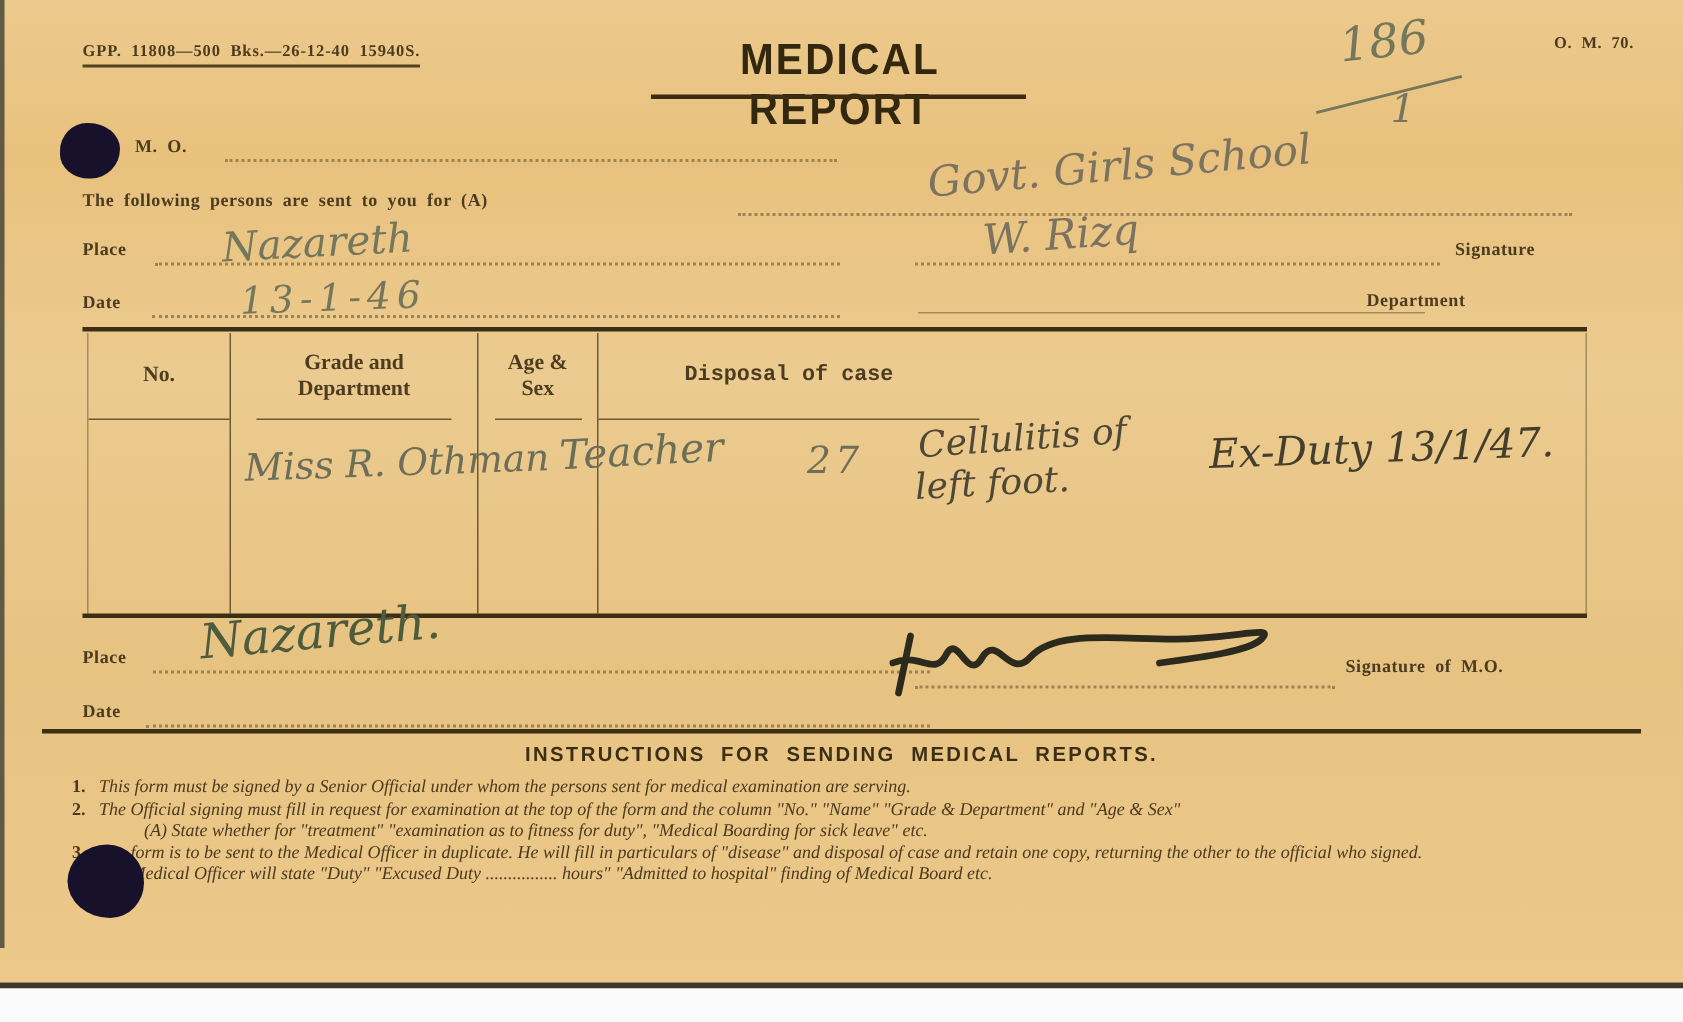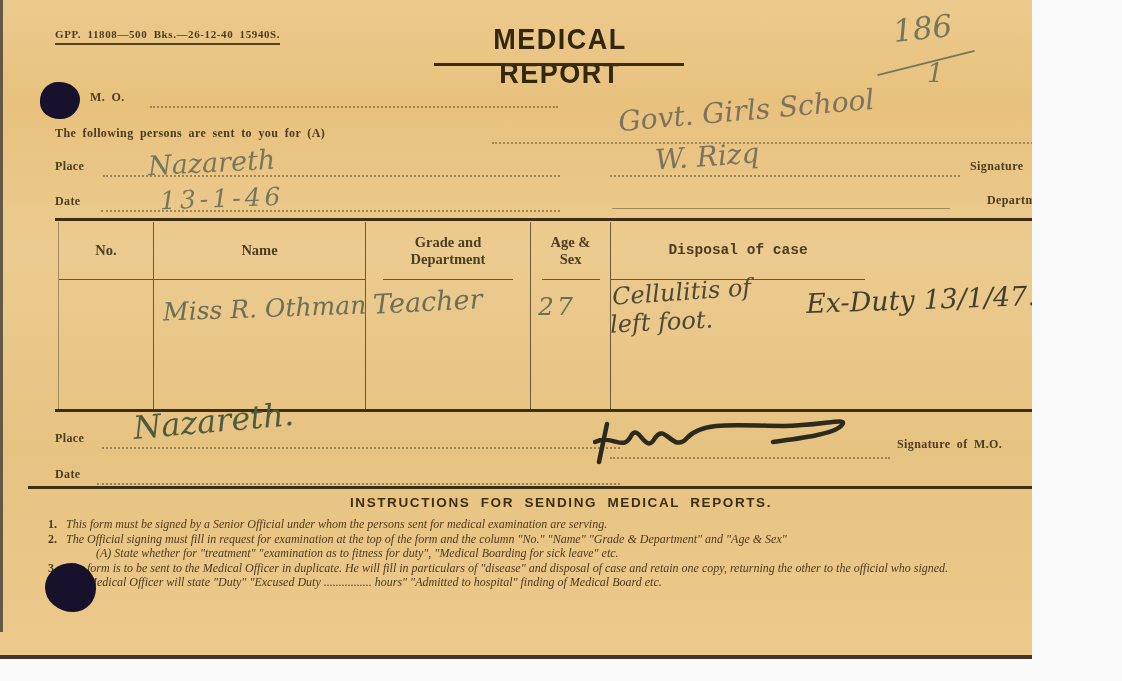--- a/index.html
+++ b/index.html
@@ -1,16 +1,16 @@
 <!DOCTYPE html>
 <html><head>
 <meta charset="utf-8">
 <style>
   html,body{margin:0;padding:0;background:#fafafa;}
-  #stage{position:relative;width:1032px;height:681px;overflow:hidden;background:#fef9c3;
+  #stage{position:relative;width:1122px;height:681px;overflow:hidden;background:#fef9c3;
          font-family:"Liberation Serif", serif;}
   .paper{position:absolute;left:0;top:0;width:1122px;height:655px;
          background:linear-gradient(180deg,#ecca8d 0%,#e8c17d 16%,#eccb90 38%,#e7c382 68%,#ecc98b 100%);
          border-bottom:4px solid #40382a;}
   .left-edge{position:absolute;left:0;top:0;width:3px;height:632px;background:#4a453a;opacity:.85;}
 
   .print{color:#4b3b1f;letter-spacing:.4px;word-spacing:3px;}
   .label{position:absolute;font-size:12px;font-weight:bold;}
   .small-print{position:absolute;left:55px;top:28px;font-size:11px;font-weight:bold;
                border-bottom:2px solid #53431f;padding-bottom:3px;letter-spacing:.6px;}
@@ -77,29 +77,26 @@
     <div class="dotline" style="left:103px;top:161px;width:457px;"></div>
     <div class="hw pencil" style="left:148px;top:147px;font-size:27px;transform:rotate(-3deg);">Nazareth</div>
     <div class="hw" style="left:655px;top:140px;font-size:28px;color:#7b7360;transform:rotate(-4deg);">W. Rizq</div>
     <div class="dotline" style="left:610px;top:161px;width:350px;"></div>
     <div class="label print" style="left:970px;top:159px;">Signature</div>
 
     <div class="label print" style="left:55px;top:194px;">Date</div>
     <div class="dotline" style="left:101px;top:196px;width:459px;"></div>
     <div class="hw pencil" style="left:160px;top:184px;font-size:25px;letter-spacing:4px;transform:rotate(-2deg);">13-1-46</div>
     <div class="faintline" style="left:612px;top:196px;width:338px;"></div>
-    <div class="label print" style="left:987px;top:193px;">Department</div>
+    <div class="label print" style="left:911px;top:193px;">Department</div>
 
     <div class="heavy" style="left:55px;top:218px;width:1003px;"></div>
     <div class="tbl">
       <div class="col" style="width:95px;">
           <div class="hd">No.</div>
-        </div>
-      <div class="col" style="width:212px;">
-          <div class="hd">Name</div>
         </div>
       <div class="col" style="width:165px;">
           <div class="hd" style="width:130px;margin:0 auto;">Grade and Department</div>
         </div>
       <div class="col" style="width:80px;">
           <div class="hd" style="width:58px;margin:0 auto;">Age &amp; Sex</div>
         </div>
       <div class="col" style="width:254px;font-family:Liberation Mono, monospace;">
           <div class="hd">Disposal of case</div>
         </div>

